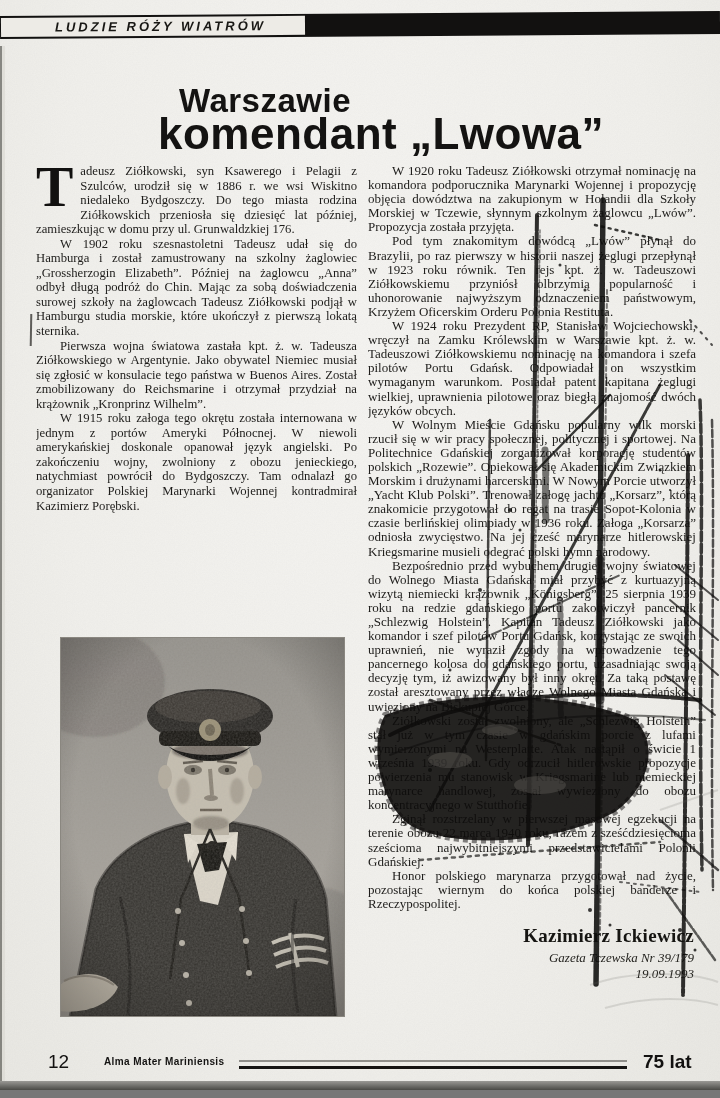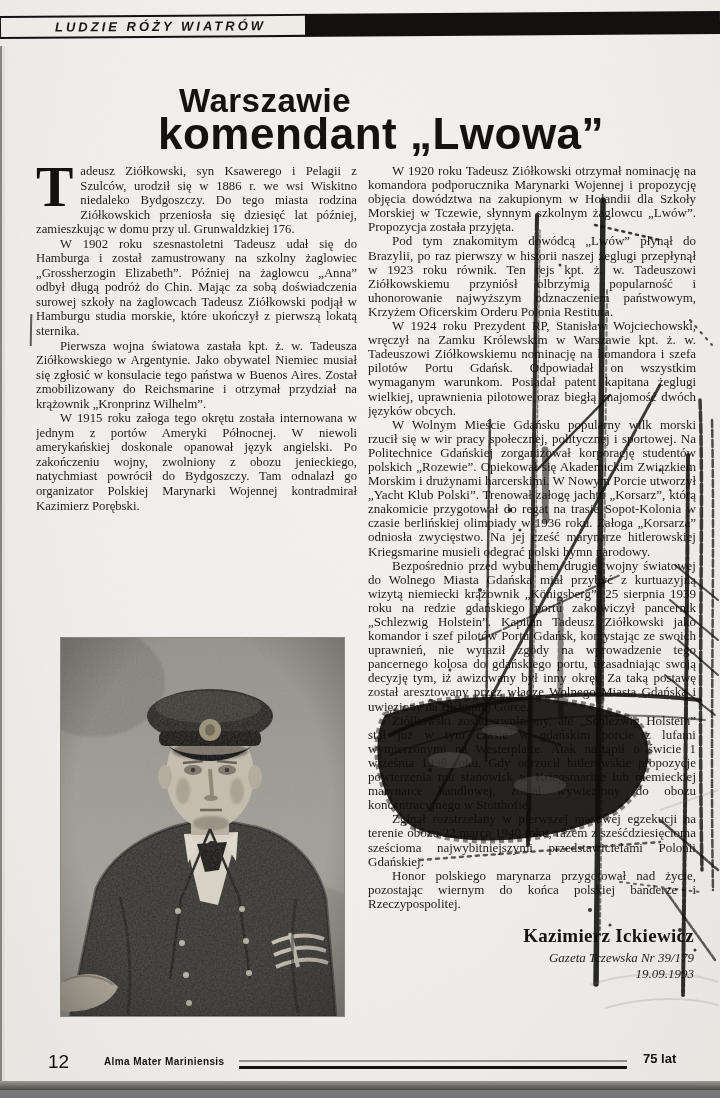--- a/index.html
+++ b/index.html
@@ -55,21 +55,21 @@
   .photo svg { display:block; }
 
   
   .ship-overlay { position:absolute; left:360px; top:170px; width:360px; height:860px; pointer-events:none; }
 
   
   .footer-num   { position:absolute; left:48px;  top:1051px; font-family:"Liberation Sans",sans-serif; font-weight:normal; font-size:19px; color:#121110;text-align:center; }
   .footer-title { position:absolute; left:104px; top:1056px; font-family:"Liberation Sans",sans-serif; font-weight:bold; font-size:10px; letter-spacing:.4px; color:#141312; }
   .footer-rule  { position:absolute; left:239px; top:1060px; width:388px; height:4px;
                   border-top:2px solid #8f8e8a; border-bottom:3px solid #141312; }
-  .footer-anniv { position:absolute; left:643px; top:1051px; font-family:"Liberation Sans",sans-serif; font-weight:bold; font-size:13px; color:#121110; }
+  .footer-anniv { position:absolute; left:643px; top:1051px; font-family:"Liberation Sans",sans-serif; font-weight:bold; font-size:19px; color:#121110; }
 
   .noise-layer { position:absolute; inset:0; pointer-events:none; opacity:.05; }
 </style>
 </head>
 <body>
 
 <div class="page">
 
   <svg class="noise-layer" width="720" height="1098">
     <filter id="paperNoise">

